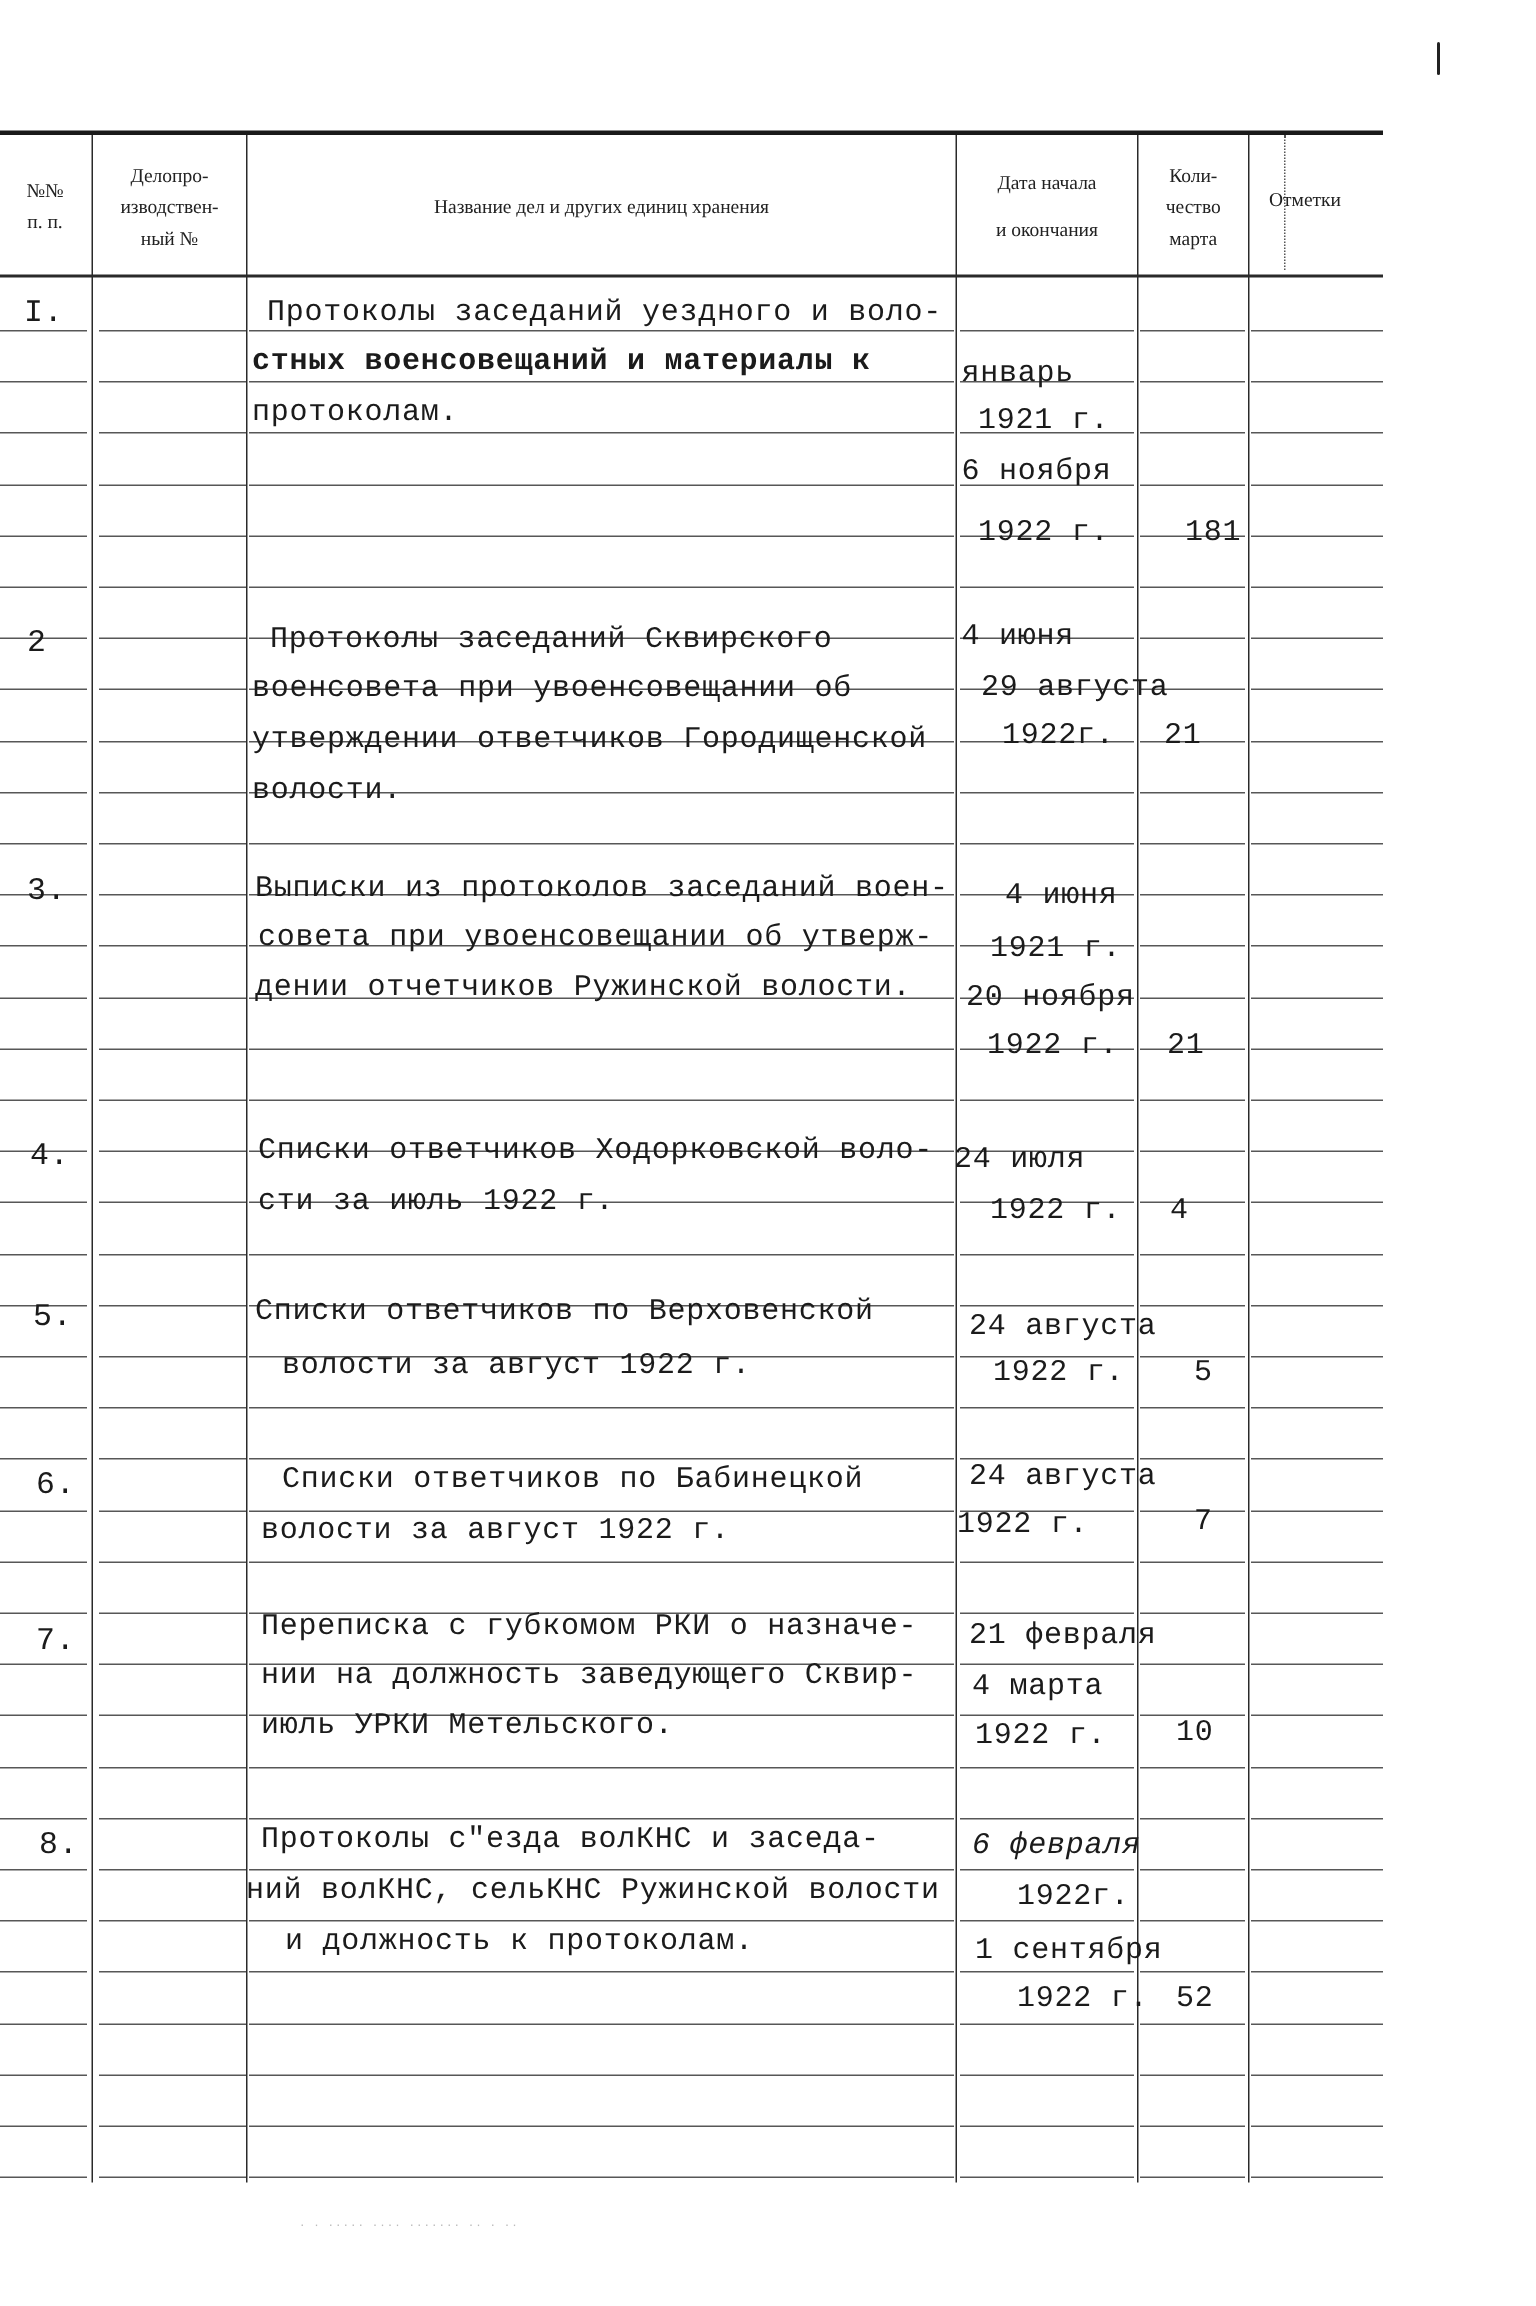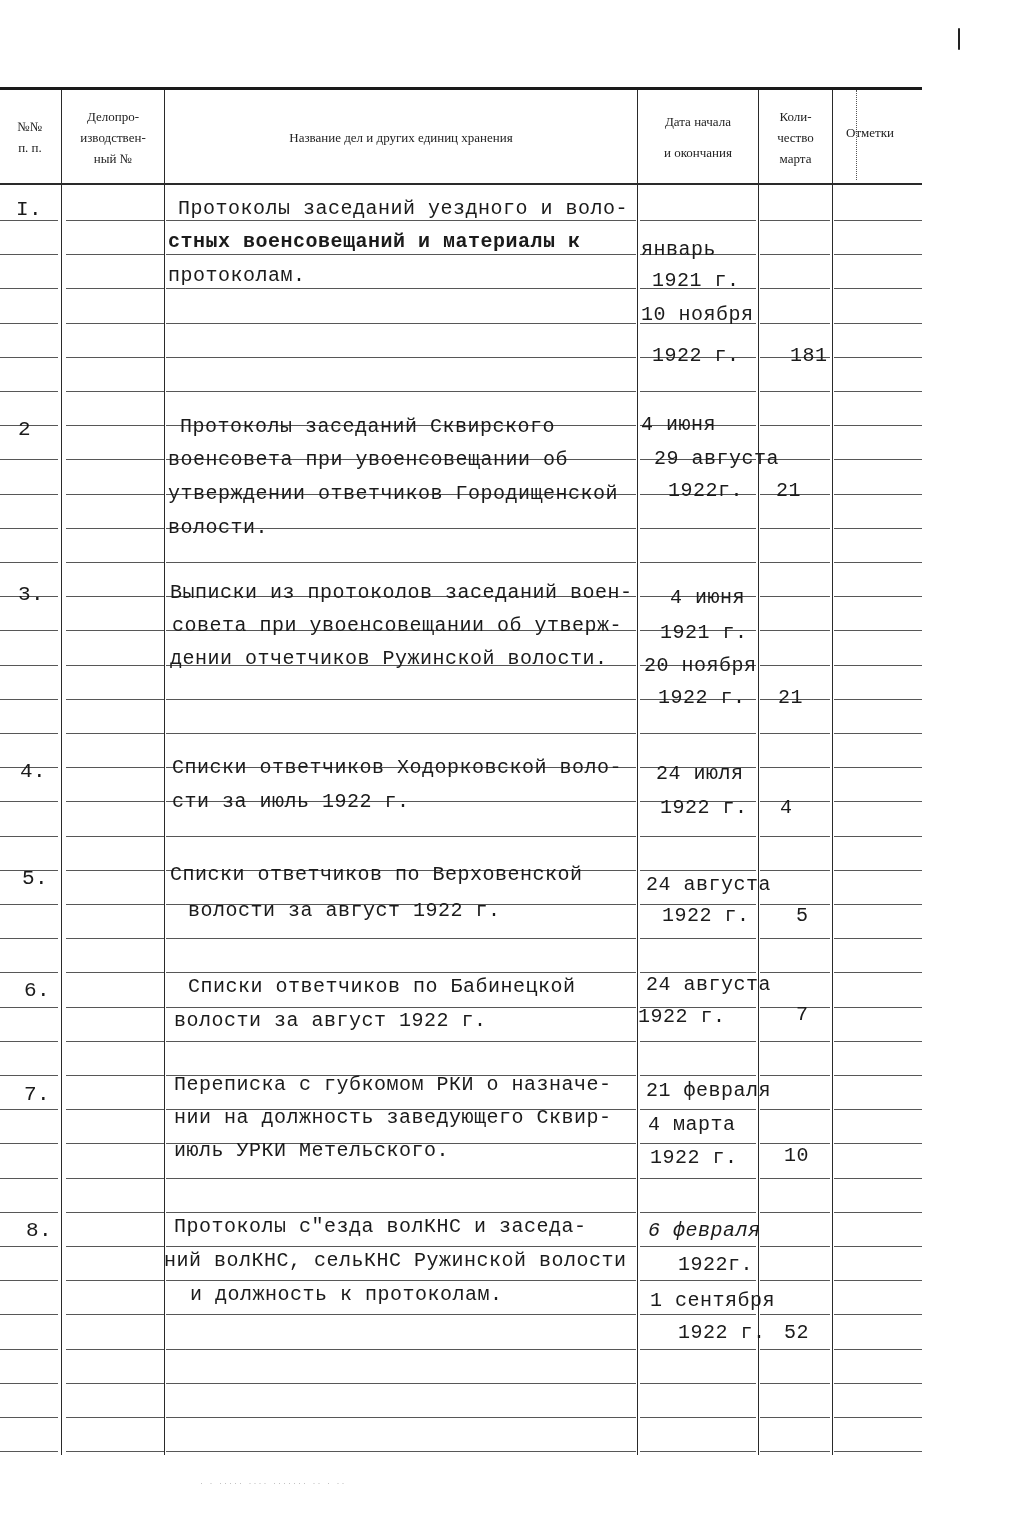--- a/index.html
+++ b/index.html
@@ -293,21 +293,21 @@
       <div class="rule" style="left: 834px; width: 88px; top: 1451px;"></div>
     </div>
 
   <div>
     <div class="cell num" style="left:16px;top:197px;">I.</div>
     <div class="cell" style="left:178px;top:196px;">Протоколы заседаний уездного и воло-</div>
     <div class="cell" style="left:168px;top:229px;font-weight:bold;">стных военсовещаний и материалы к</div>
     <div class="cell" style="left:168px;top:263px;">протоколам.</div>
     <div class="cell" style="left:641px;top:237px;">январь</div>
     <div class="cell" style="left:652px;top:268px;">1921 г.</div>
-    <div class="cell" style="left:641px;top:302px;">10 ноября</div>
+    <div class="cell" style="left:641px;top:302px;">6 ноября</div>
     <div class="cell" style="left:652px;top:343px;">1922 г.</div>
     <div class="cell" style="left:790px;top:343px;">181</div>
   </div>
 
   <div>
     <div class="cell num" style="left:18px;top:417px;">2</div>
     <div class="cell" style="left:180px;top:414px;">Протоколы заседаний Сквирского</div>
     <div class="cell" style="left:168px;top:447px;">военсовета при увоенсовещании об</div>
     <div class="cell" style="left:168px;top:481px;">утверждении ответчиков Городищенской</div>
     <div class="cell" style="left:168px;top:515px;">волости.</div>
@@ -326,21 +326,21 @@
     <div class="cell" style="left:660px;top:620px;">1921 г.</div>
     <div class="cell" style="left:644px;top:653px;">20 ноября</div>
     <div class="cell" style="left:658px;top:685px;">1922 г.</div>
     <div class="cell" style="left:778px;top:685px;">21</div>
   </div>
 
   <div>
     <div class="cell num" style="left:20px;top:759px;">4.</div>
     <div class="cell" style="left:172px;top:755px;">Списки ответчиков Ходорковской воло-</div>
     <div class="cell" style="left:172px;top:789px;">сти за июль 1922 г.</div>
-    <div class="cell" style="left:656px;top:761px;">24 июля</div>
+    <div class="cell" style="left:636px;top:761px;">24 июля</div>
     <div class="cell" style="left:660px;top:795px;">1922 г.</div>
     <div class="cell" style="left:780px;top:795px;">4</div>
   </div>
 
   <div>
     <div class="cell num" style="left:22px;top:866px;">5.</div>
     <div class="cell" style="left:170px;top:862px;">Списки ответчиков по Верховенской</div>
     <div class="cell" style="left:188px;top:898px;">волости за август 1922 г.</div>
     <div class="cell" style="left:646px;top:872px;">24 августа</div>
     <div class="cell" style="left:662px;top:903px;">1922 г.</div>

